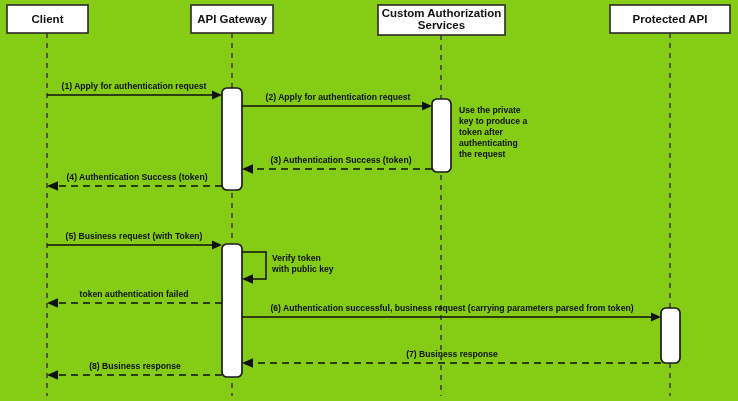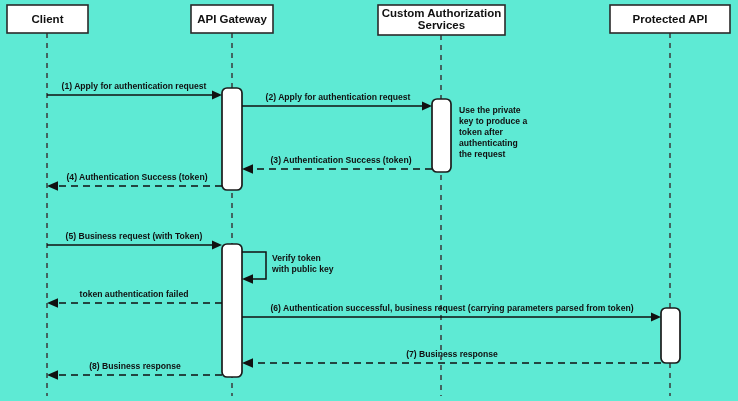--- a/index.html
+++ b/index.html
@@ -10,21 +10,21 @@
   body {
     width: 738px;
     height: 401px;
     font-family: "Liberation Sans", sans-serif;
     overflow: hidden;
   }
   #diagram-root {
     position: relative;
     width: 738px;
     height: 401px;
-    background: #5eead4;
+    background: #84cc16;
   }
   svg#seq {
     display: block;
     width: 738px;
     height: 401px;
     shape-rendering: geometricPrecision;
   }
   .lifeline-box {
     fill: #ffffff;
     stroke: #2a2a2a;

